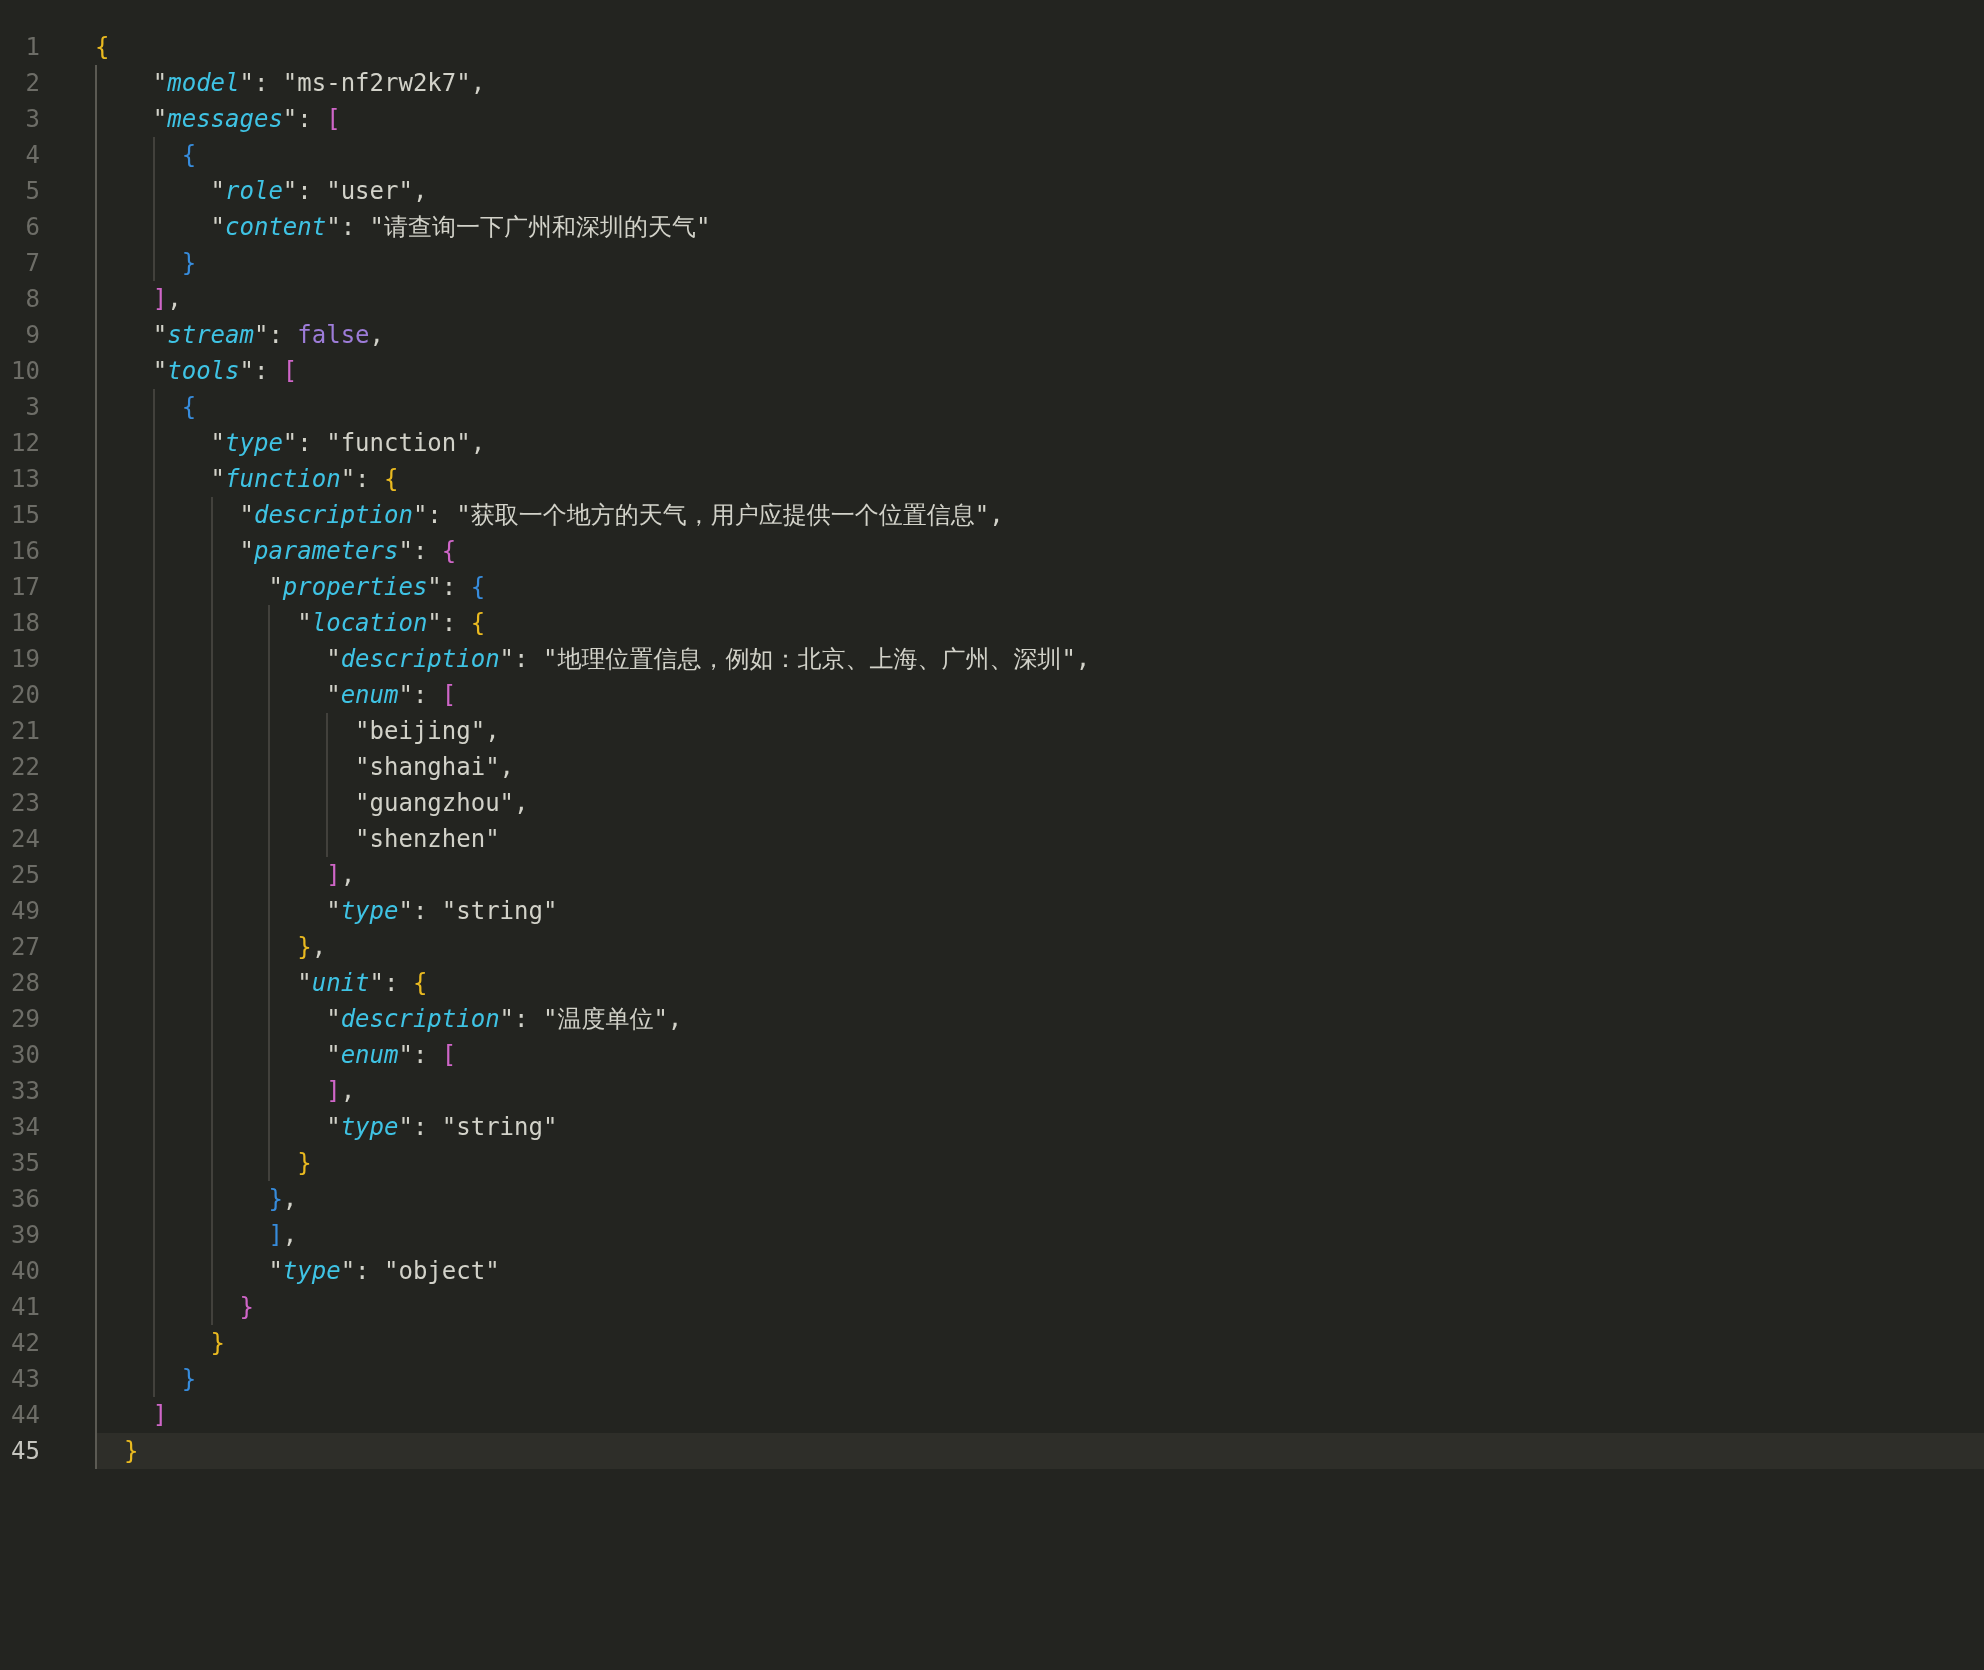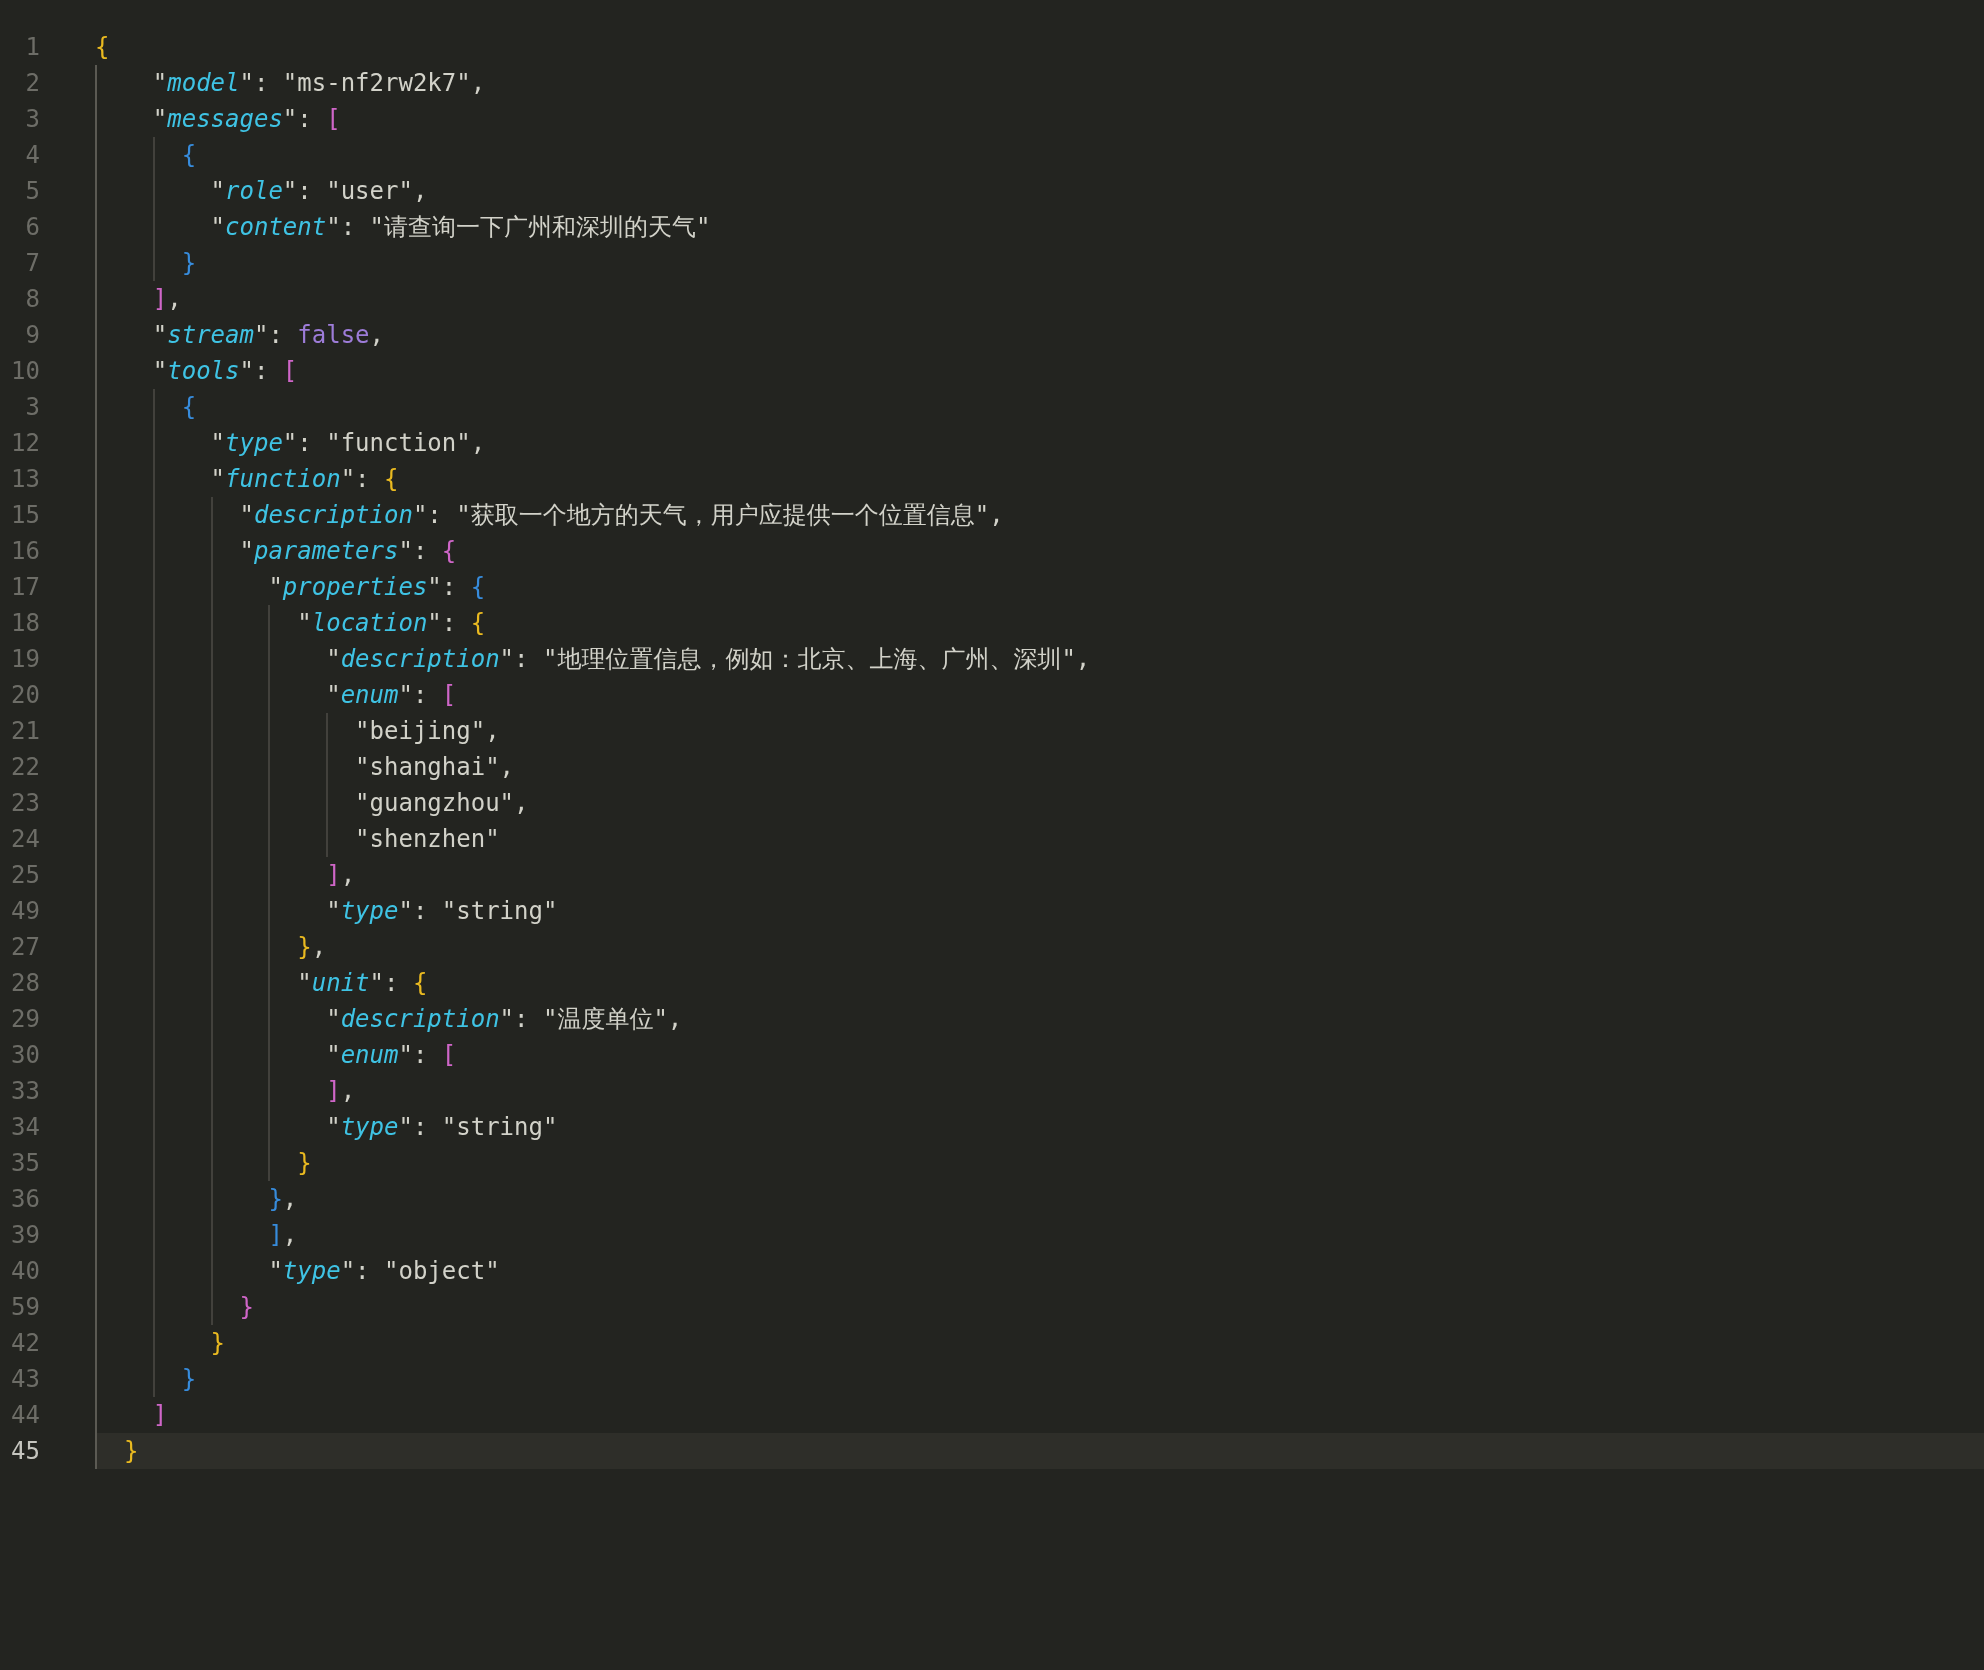--- a/index.html
+++ b/index.html
@@ -192,21 +192,21 @@
       </div>
       <div class="row">
         <div class="gutter">39</div>
         <div class="code"><div class="guide g-active" style="left: 0px;"></div><div class="guide" style="left: 57.8px;"></div><div class="guide" style="left: 115.6px;"></div><span class="txt" style="padding-left: 173.4px;"><span class="tok-b3">]</span><span class="tok-p">,</span></span></div>
       </div>
       <div class="row">
         <div class="gutter">40</div>
         <div class="code"><div class="guide g-active" style="left: 0px;"></div><div class="guide" style="left: 57.8px;"></div><div class="guide" style="left: 115.6px;"></div><span class="txt" style="padding-left: 173.4px;"><span class="tok-p">"</span><span class="tok-k">type</span><span class="tok-p">": </span><span class="tok-s">"object"</span></span></div>
       </div>
       <div class="row">
-        <div class="gutter">59</div>
+        <div class="gutter">41</div>
         <div class="code"><div class="guide g-active" style="left: 0px;"></div><div class="guide" style="left: 57.8px;"></div><div class="guide" style="left: 115.6px;"></div><span class="txt" style="padding-left: 144.5px;"><span class="tok-b2">}</span></span></div>
       </div>
       <div class="row">
         <div class="gutter">42</div>
         <div class="code"><div class="guide g-active" style="left: 0px;"></div><div class="guide" style="left: 57.8px;"></div><span class="txt" style="padding-left: 115.6px;"><span class="tok-b1">}</span></span></div>
       </div>
       <div class="row">
         <div class="gutter">43</div>
         <div class="code"><div class="guide g-active" style="left: 0px;"></div><div class="guide" style="left: 57.8px;"></div><span class="txt" style="padding-left: 86.7px;"><span class="tok-b3">}</span></span></div>
       </div>

